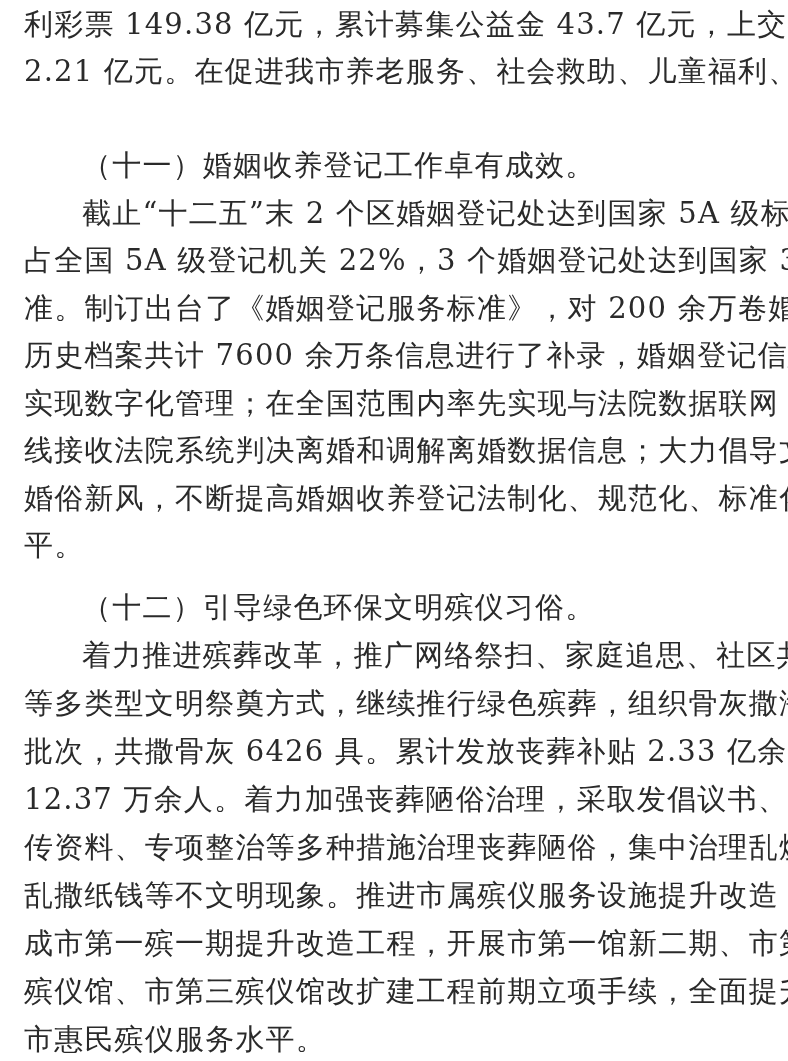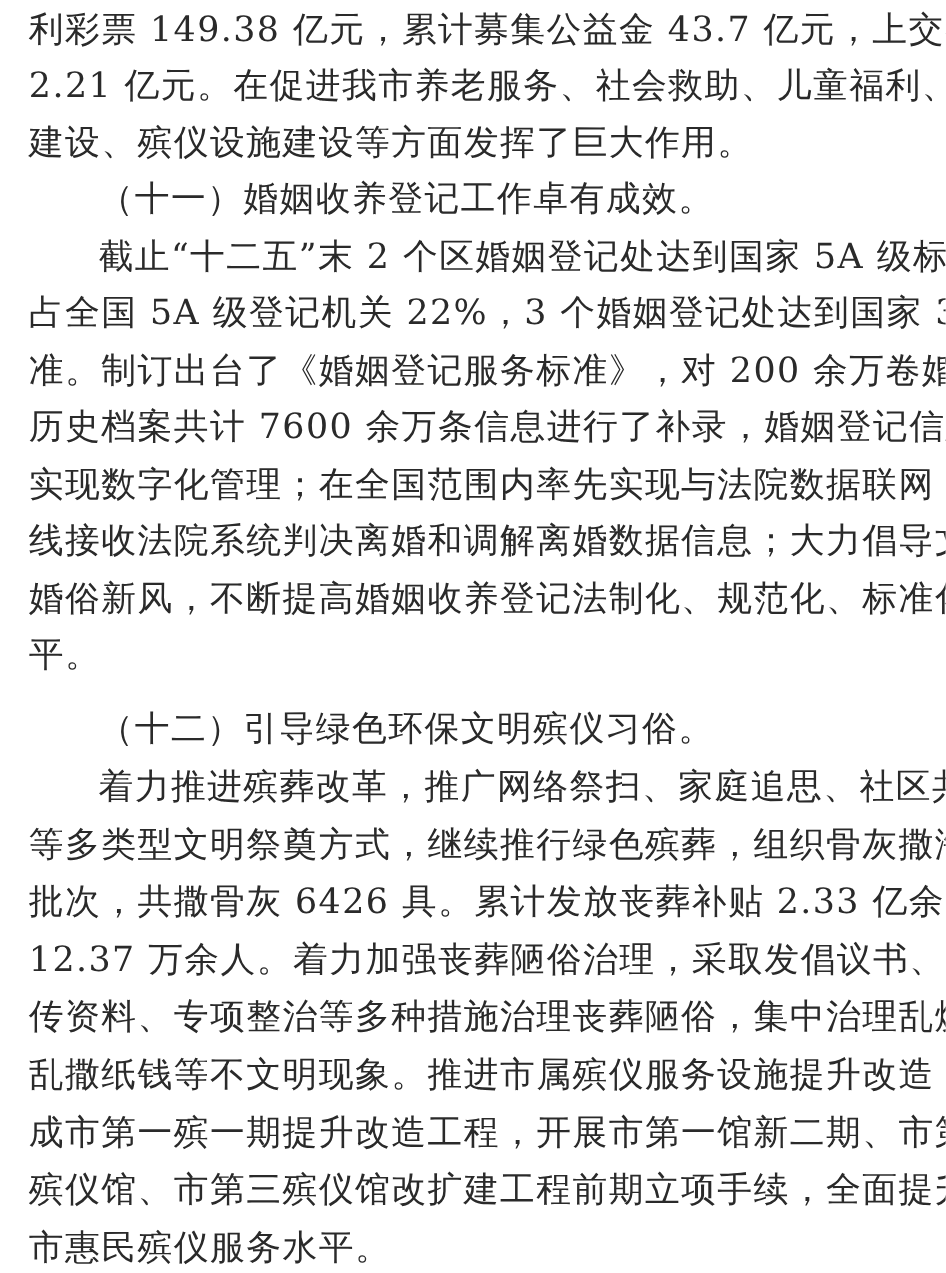--- a/index.html
+++ b/index.html
@@ -34,21 +34,20 @@
     }
     .line.indent { left: 82px; }
     .line.heading { left: 82px; }
   </style>
 </head>
 <body>
 
 <div class="page">
   <div class="line" style="top:0px">利彩票 149.38 亿元，累计募集公益金 43.7 亿元，上交各类税金</div>
   <div class="line" style="top:47px">2.21  亿元。在促进我市养老服务、社会救助、儿童福利、社区</div>
-  <div class="line" style="top:94px">建设、殡仪设施建设等方面发挥了巨大作用。</div>
   <div class="line heading" style="top:141px">（十一）婚姻收养登记工作卓有成效。</div>
   <div class="line indent" style="top:189px">截止“十二五”末 2 个区婚姻登记处达到国家 5A 级标准，</div>
   <div class="line" style="top:236px">占全国 5A 级登记机关 22%，3 个婚姻登记处达到国家 3A 级标</div>
   <div class="line" style="top:284px">准。制订出台了《婚姻登记服务标准》，对 200 余万卷婚姻登记</div>
   <div class="line" style="top:331px">历史档案共计 7600 余万条信息进行了补录，婚姻登记信息全面</div>
   <div class="line" style="top:379px">实现数字化管理；在全国范围内率先实现与法院数据联网，在</div>
   <div class="line" style="top:426px">线接收法院系统判决离婚和调解离婚数据信息；大力倡导文明</div>
   <div class="line" style="top:474px">婚俗新风，不断提高婚姻收养登记法制化、规范化、标准化水</div>
   <div class="line" style="top:521px">平。</div>
   <div class="line heading" style="top:583px">（十二）引导绿色环保文明殡仪习俗。</div>

